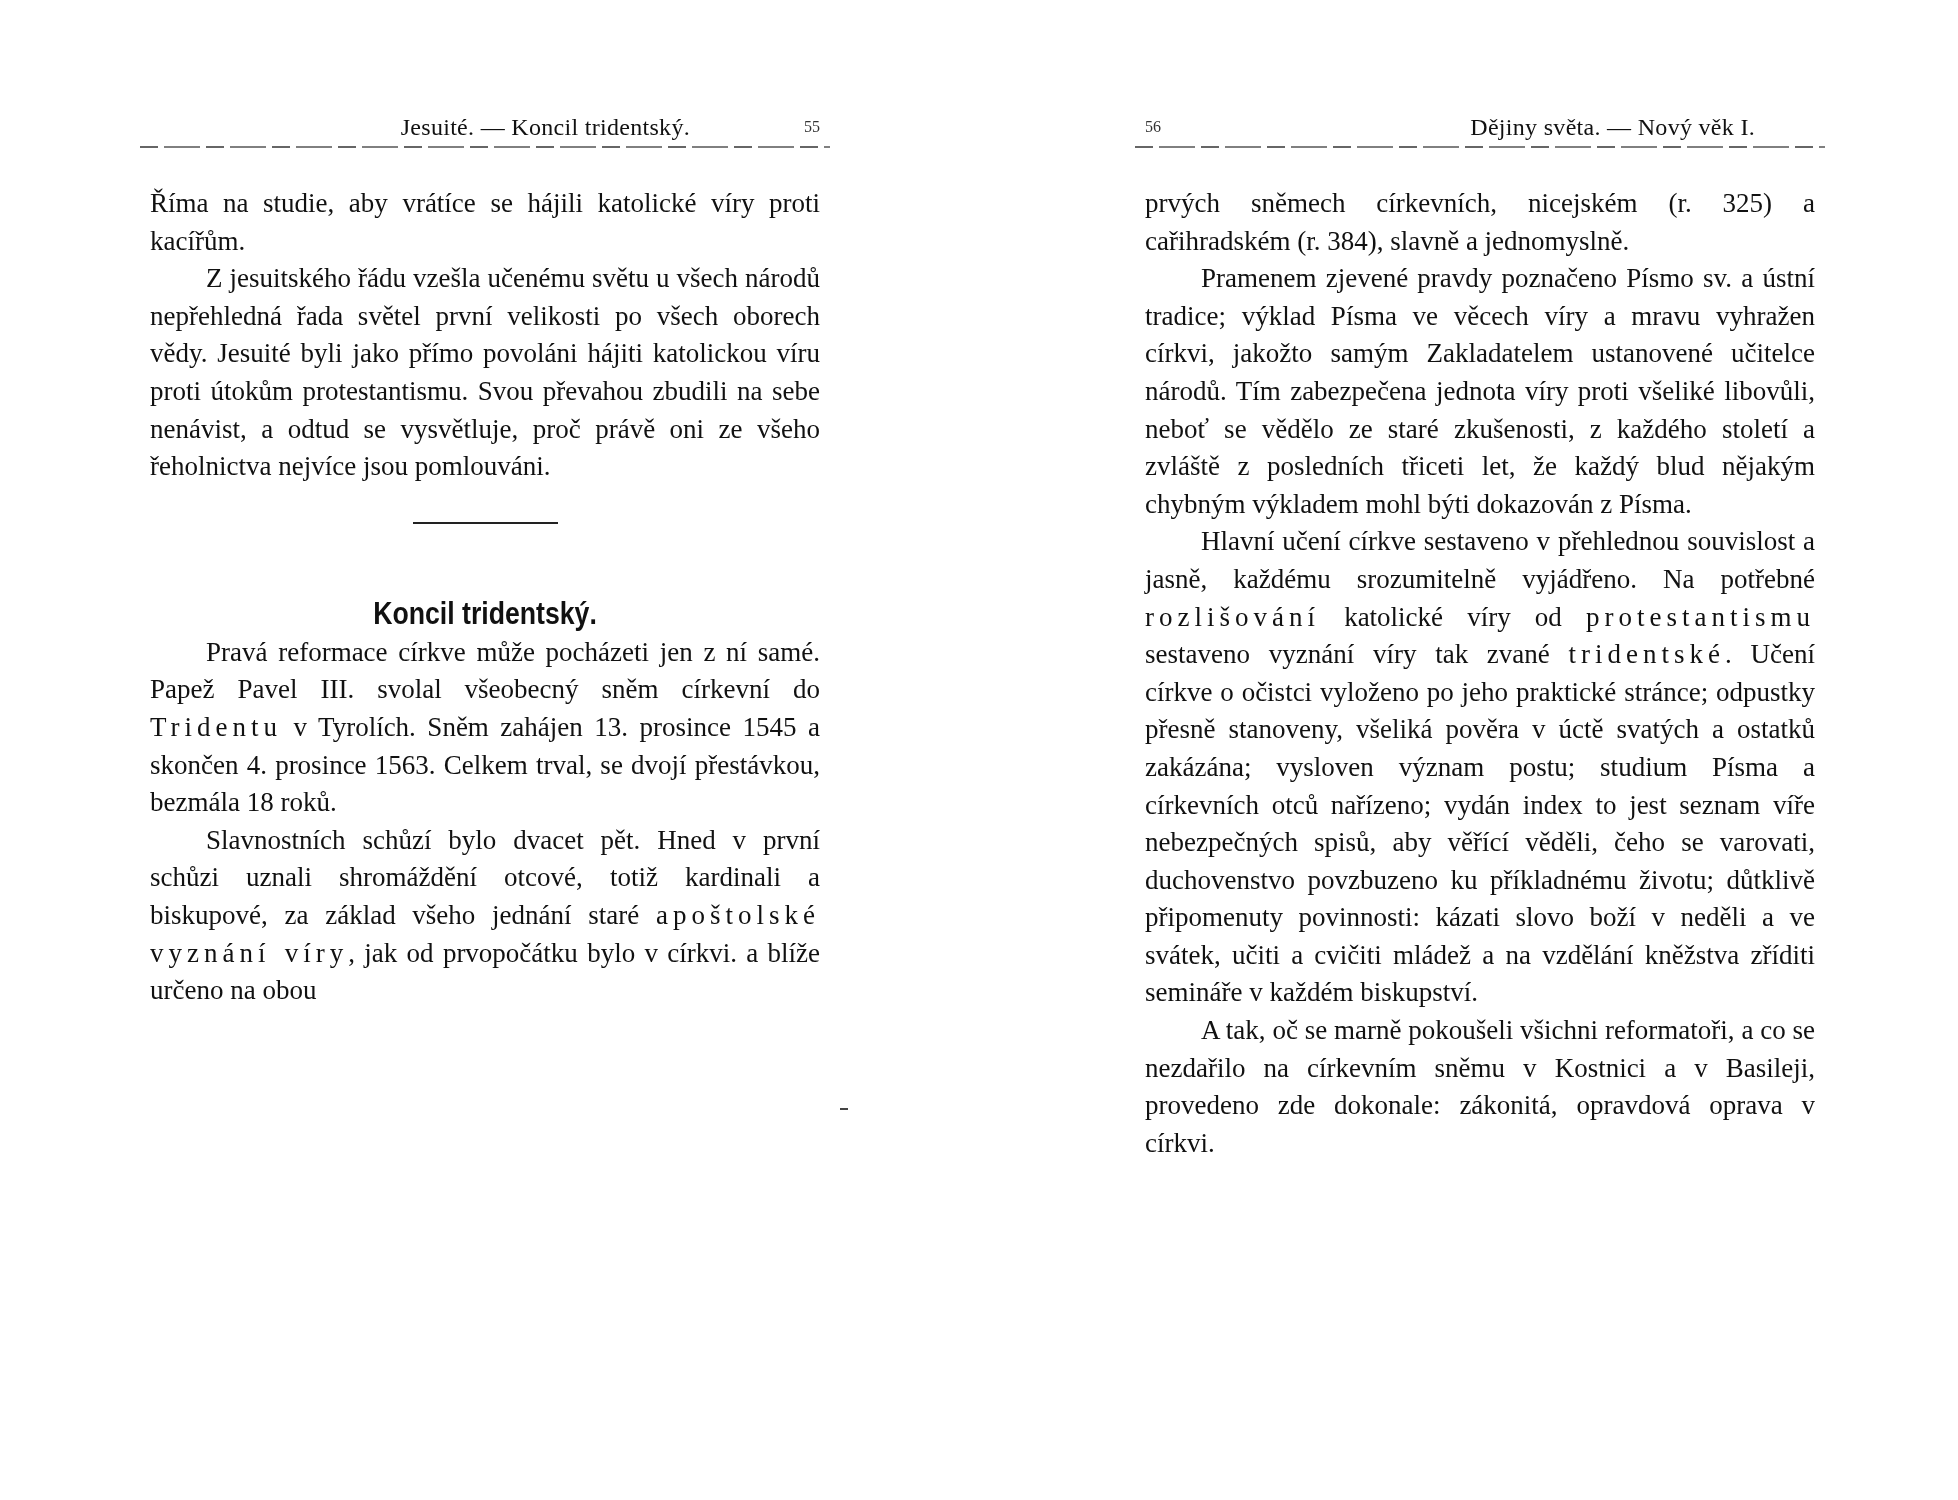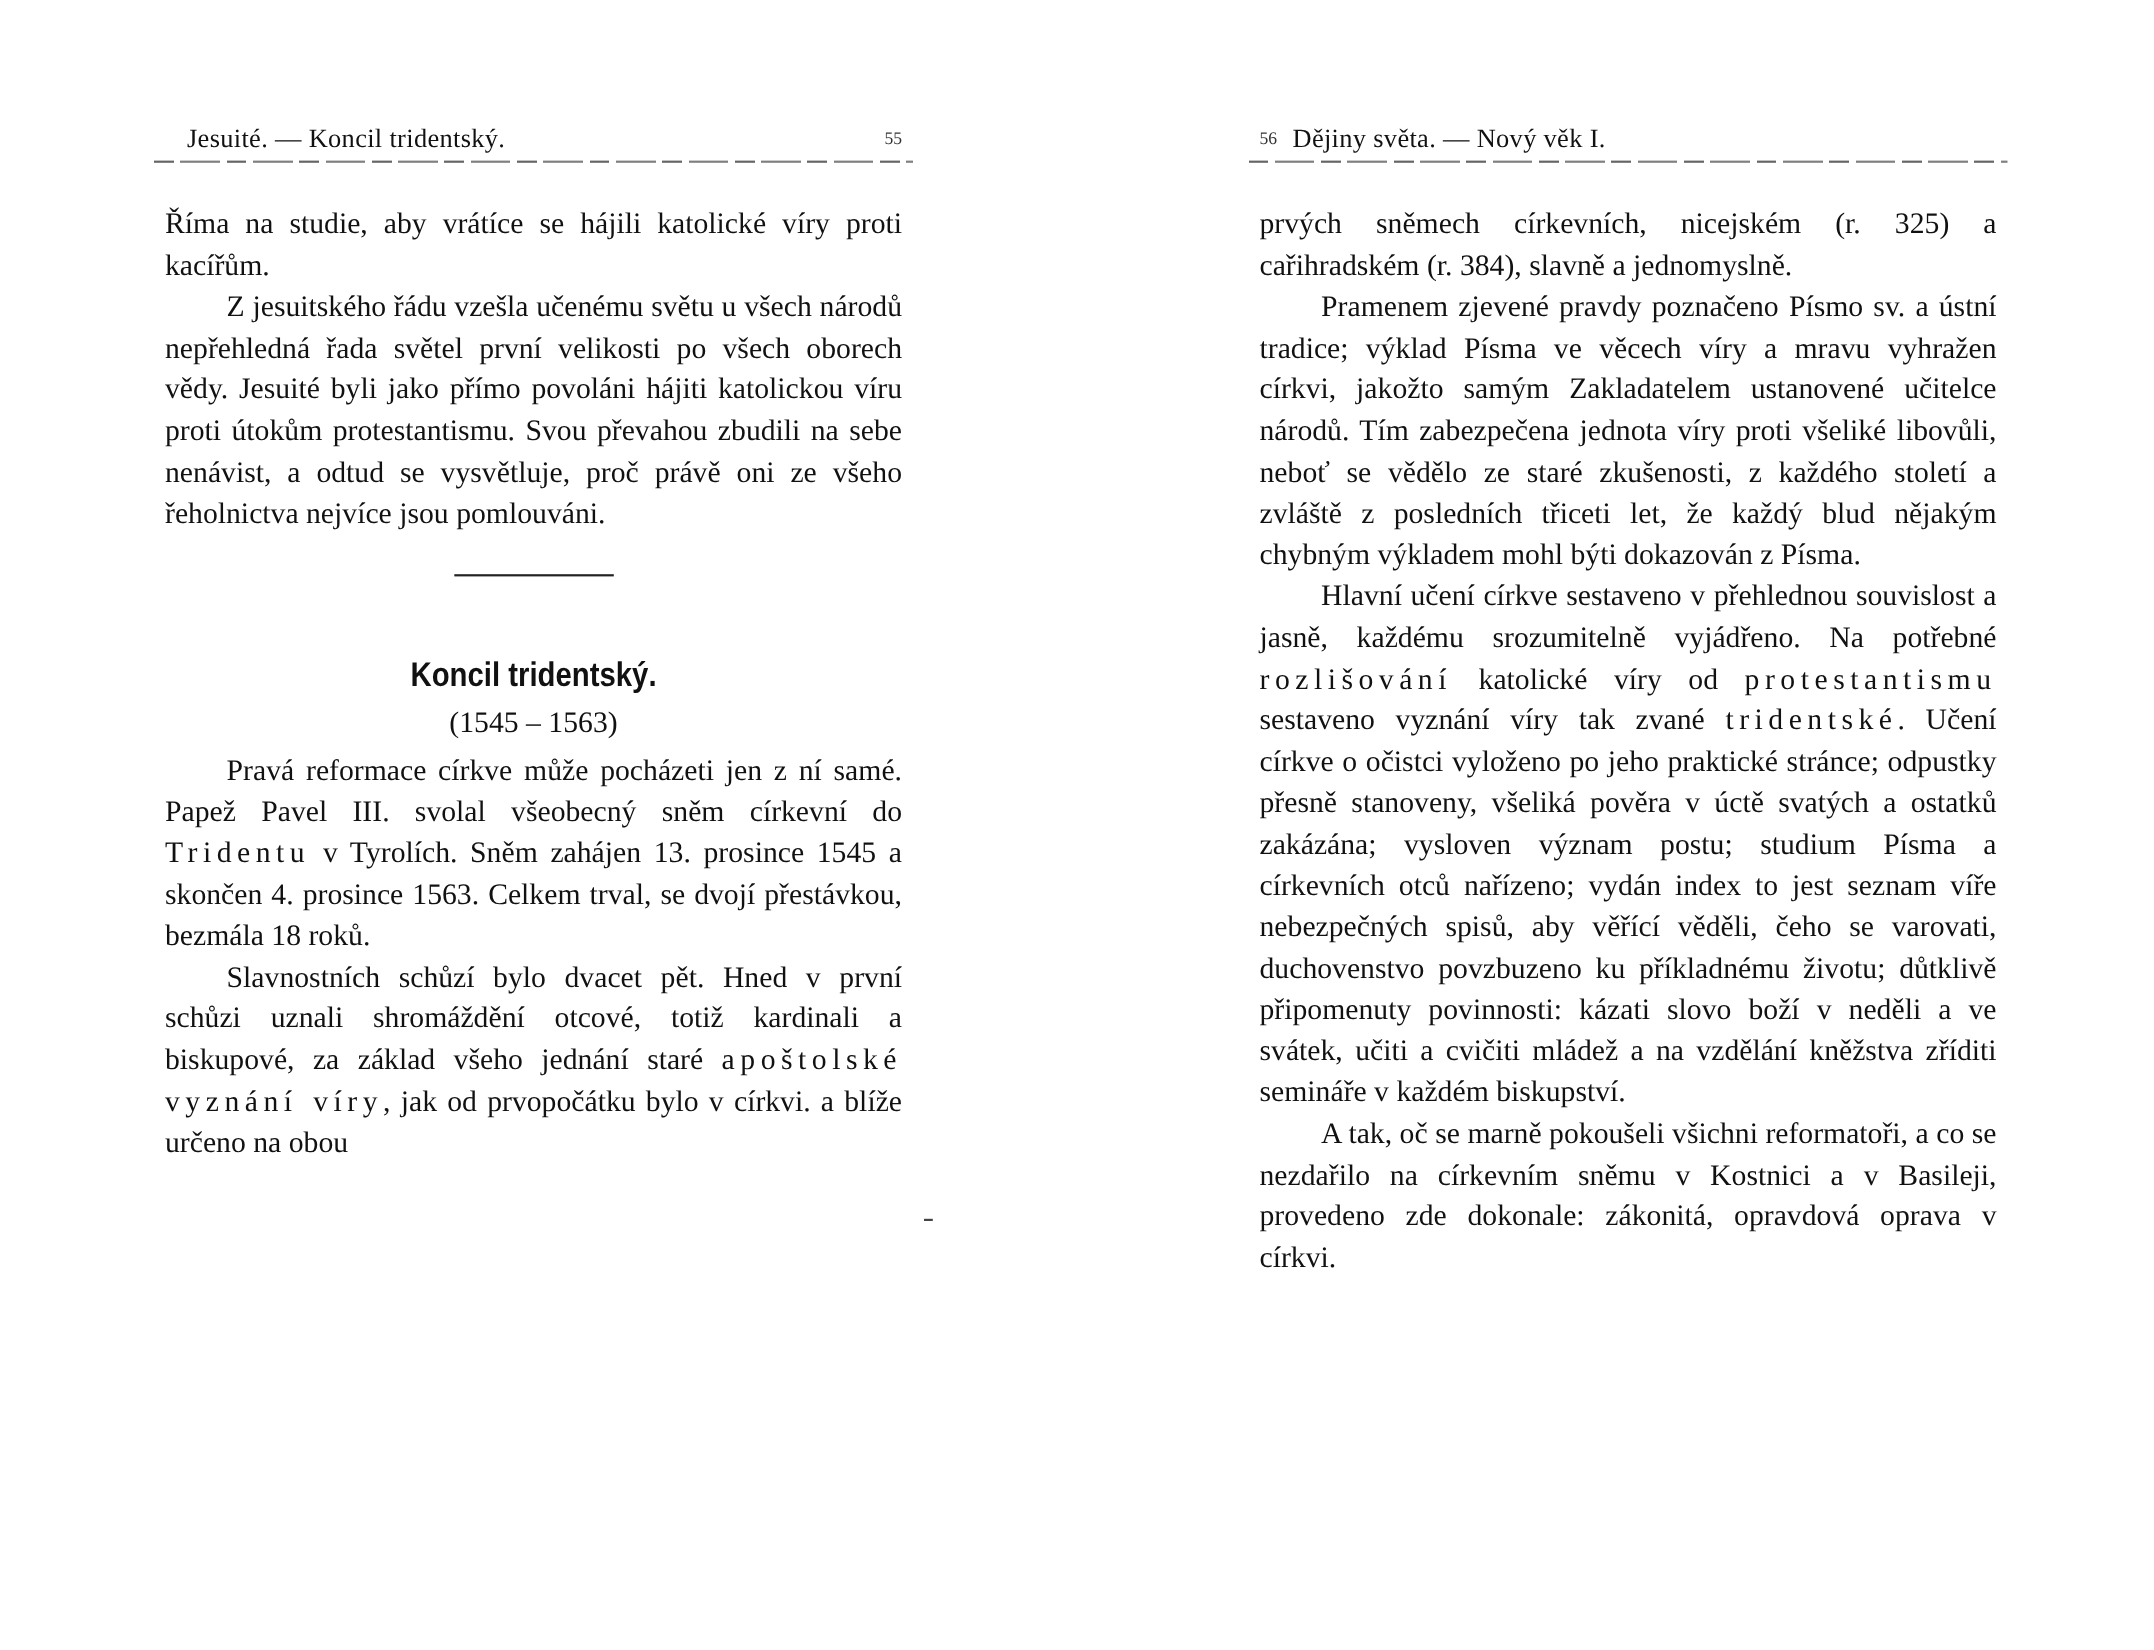--- a/index.html
+++ b/index.html
@@ -9,21 +9,21 @@
       color: #111111;
     }
     .page { position: absolute; top: 0; height: 1500px; }
     .page.left { left: 150px; width: 670px; }
     .page.right { left: 1145px; width: 670px; }
 
     .running-head {
       position: absolute; top: 112px; left: 0; right: 0; height: 30px;
       font-size: 24px; line-height: 30px;
     }
-    .running-head .title { position: absolute; left: 0; right: 0; text-align: left; letter-spacing: 0.3px; }
+    .running-head .title { position: absolute; left: 0; right: 0; text-align: right; letter-spacing: 0.3px; }
     .page.left .running-head .title { left: 20px; right: 130px; }
     .page.right .running-head .title { left: 30px; right: 60px; }
     .running-head .pnum { position: absolute; font-size: 16px; color: #333; }
     .page.left .running-head .pnum { right: 0; }
     .page.right .running-head .pnum { left: 0; }
 
     .head-rule {
       position: absolute; top: 146px; left: -10px; right: -10px; height: 2px;
       background: repeating-linear-gradient(90deg, #333 0 18px, transparent 18px 24px, #555 24px 60px, transparent 60px 66px);
       opacity: 0.75;
@@ -59,21 +59,20 @@
     <span class="pnum">55</span>
   </div>
   <div class="head-rule"></div>
 
   <div class="body-text">
     <p class="cont">Říma na studie, aby vrátíce se hájili katolické víry proti kacířům.</p>
     <p>Z jesuitského řádu vzešla učenému světu u všech národů nepřehledná řada světel první velikosti po všech oborech vědy. Jesuité byli jako přímo povoláni hájiti katolickou víru proti útokům protestantismu. Svou převahou zbudili na sebe nenávist, a odtud se vysvětluje, proč právě oni ze všeho řeholnictva nejvíce jsou pomlouváni.</p>
 
     <div class="section-rule"></div>
     <h2 class="section-title">Koncil tridentský.</h2>
-    <div class="section-years">(1545 – 1563)</div>
 
     <p><span>Pravá reformace církve může pocházeti jen z ní samé. Papež Pavel III. svolal všeobecný sněm církevní do </span><span class="spaced">Tridentu</span><span> v Tyrolích. Sněm zahájen 13. prosince 1545 a skončen 4. prosince 1563. Celkem trval, se dvojí přestávkou, bezmála 18 roků.</span></p>
     <p><span>Slavnostních schůzí bylo dvacet pět. Hned v první schůzi uznali shromáždění otcové, totiž kardinali a biskupové, za základ všeho jednání staré </span><span class="spaced">apoštolské vyznání víry</span><span>, jak od prvopočátku bylo v církvi. a blíže určeno na obou</span></p>
   </div>
 </div>
 <div class="margin-mark"></div>
 
 <div class="page right">
   <div class="running-head">
     <span class="pnum">56</span>

